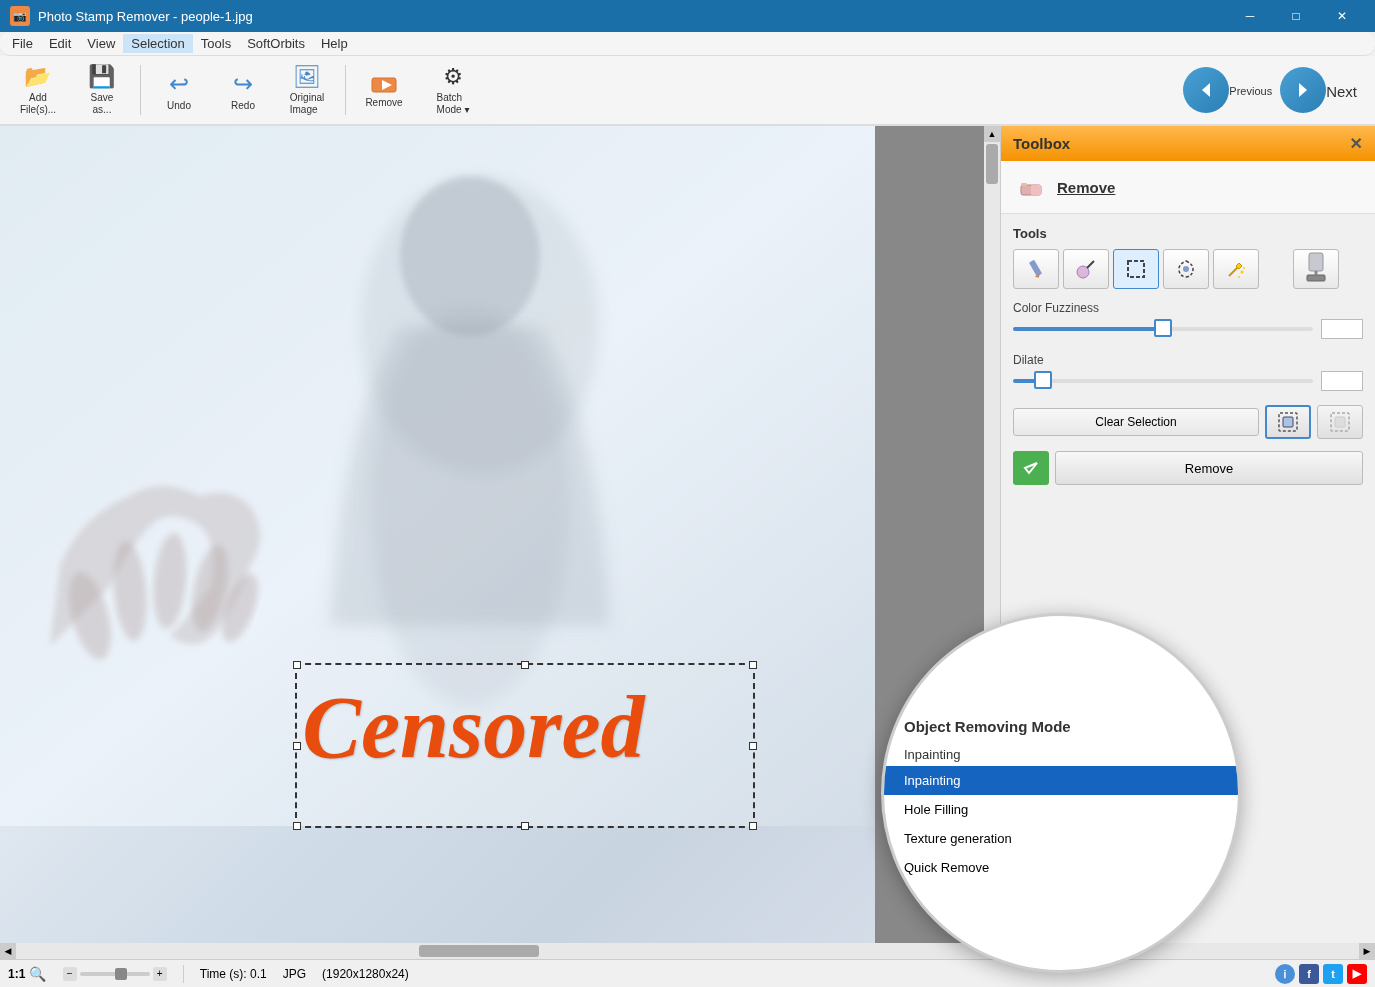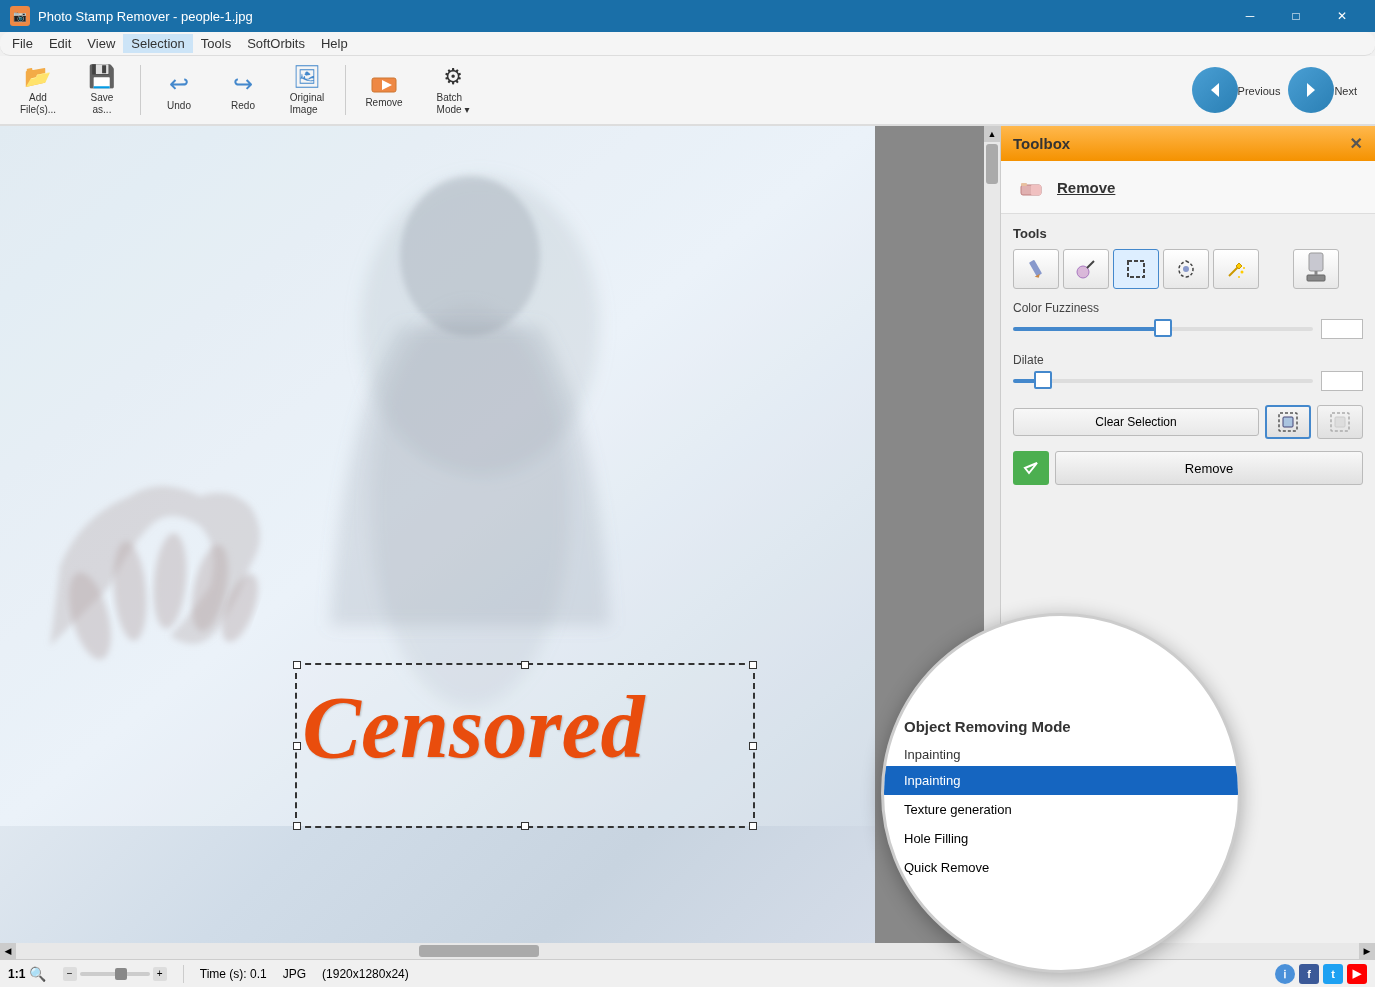--- a/index.html
+++ b/index.html
@@ -458,21 +458,21 @@
           </svg>
       </div>
       <span style="font-size:11px;margin-top:2px">Previous</span>
     </div>
     <div class="nav-btn-wrap">
       <div class="nav-circle-btn">
         <svg width="20" height="20" viewBox="0 0 20 20">
             <polygon points="6,3 14,10 6,17" fill="white"></polygon>
           </svg>
       </div>
-      <span style="font-size:11px;margin-top:2px">Next</span>
+      <span style="font-size:15px;margin-top:2px">Next</span>
     </div>
   </div>
 </div>
 
 <div id="main-content" style="display:flex; height:calc(987px - 32px - 24px - 70px - 16px - 28px);">
 
   <div id="canvas-area" style="position:relative; flex:1; overflow:hidden; background:#888;">
 
     <div id="photo-canvas">
 
@@ -655,22 +655,22 @@
         </div>
       </div>
     </div>
 
     <div id="dropdown-overlay">
       <div id="dropdown-circle" style="position:absolute;bottom:-30px;left:-120px;width:360px;height:360px;border-radius:50%;background:white;border:3px solid #ccc;box-shadow:0 4px 20px rgba(0,0,0,0.3);overflow:hidden;display:flex;flex-direction:column;justify-content:center;z-index:100;">
         <div class="dropdown-title">Object Removing Mode</div>
         <div class="dropdown-current">Inpainting</div>
         <div class="dropdown-options">
           <div class="dropdown-option selected">Inpainting</div>
+          <div class="dropdown-option">Hole Filling</div>
           <div class="dropdown-option">Texture generation</div>
-          <div class="dropdown-option">Hole Filling</div>
           <div class="dropdown-option">Quick Remove</div>
         </div>
       </div>
     </div>
   </div>
 </div>
 
 <div id="hscroll" style="height:16px;background:#e8e8e8;display:flex;align-items:center;">
   <div class="hscroll-arrow">◀</div>
   <div class="hscroll-track">

